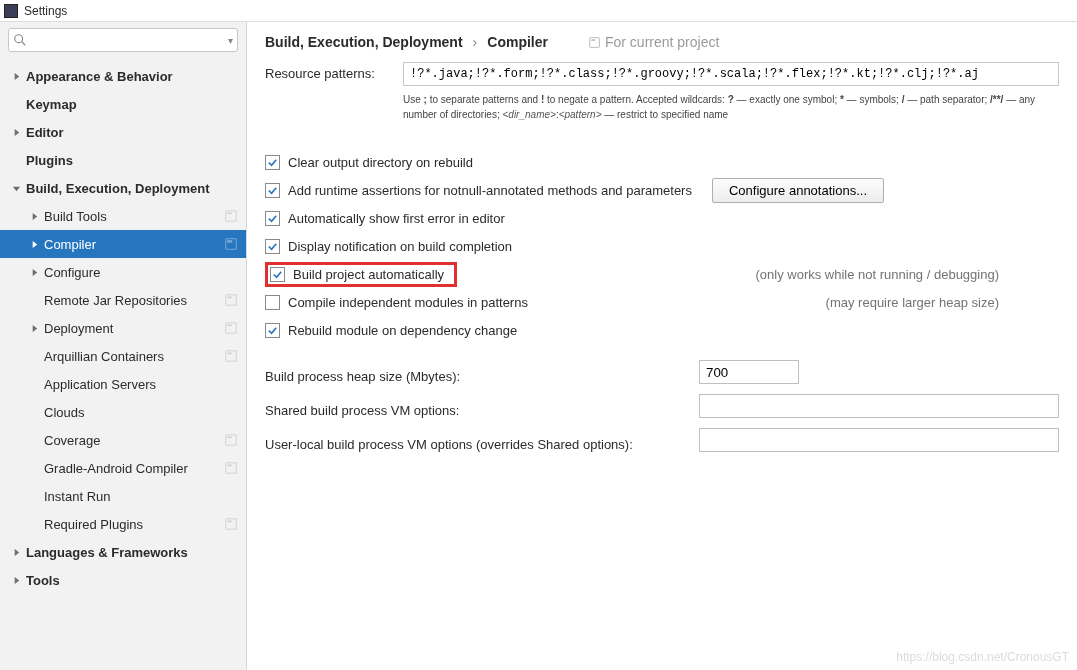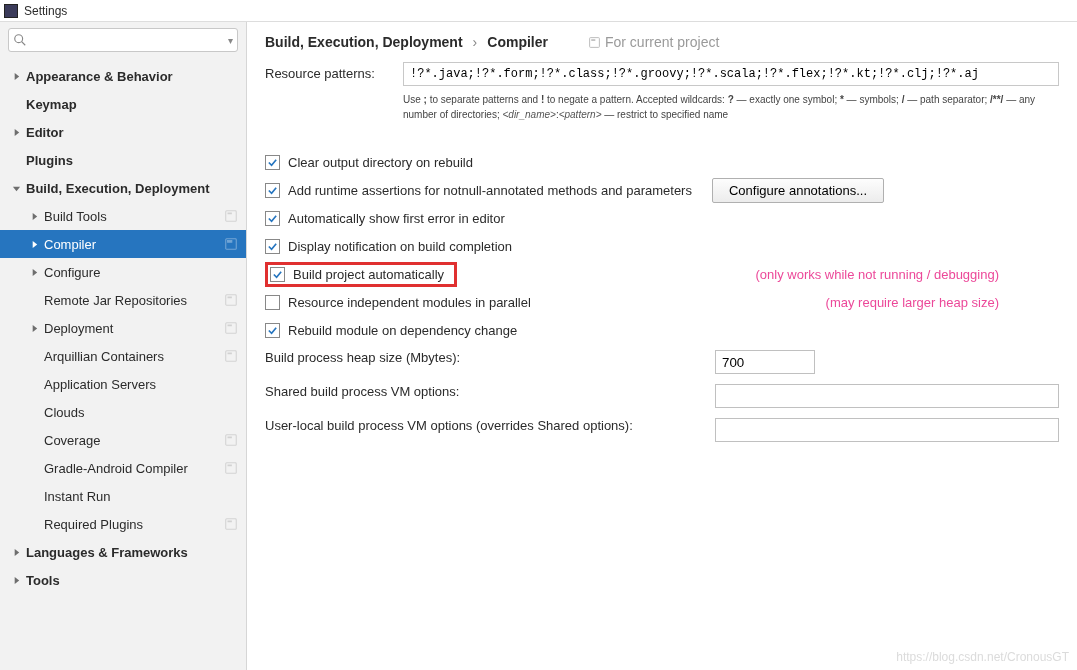--- a/index.html
+++ b/index.html
@@ -31,27 +31,27 @@
 .breadcrumb .sep { color: #888; }
 .breadcrumb .for-proj { color: #9a9a9a; font-weight: 400; margin-left: 30px; display: inline-flex; align-items: center; gap: 4px; }
 .form { padding: 0 18px; }
 .row { display: flex; align-items: flex-start; margin-bottom: 6px; }
 .label-col { width: 138px; padding-top: 4px; }
 .field-col { flex: 1; }
 input.text { width: 100%; height: 24px; border: 1px solid #c8c8c8; padding: 2px 6px; font-family: "Courier New", monospace; font-size: 12px; }
 .help { font-size: 10px; color: #444; line-height: 1.5; margin: 6px 0 20px 0; }
 .help i { font-style: italic; color: #555; }
 .chkrow { display: flex; align-items: center; height: 28px; gap: 8px; }
-.chkrow .note { margin-left: auto; padding-right: 60px; color: #ec4899; }
+.chkrow .note { margin-left: auto; padding-right: 60px; color: #737373; }
 .chkbox { width: 15px; height: 15px; border: 1px solid #888; display: inline-flex; align-items: center; justify-content: center; background: #fff; flex-shrink: 0; }
 .chkbox.checked svg { width: 11px; height: 11px; }
 .chklabel { }
 .btn { border: 1px solid #b0b0b0; background: linear-gradient(#fdfdfd,#ececec); padding: 4px 16px; border-radius: 2px; font-size: 13px; cursor: pointer; }
 .highlight-box { border: 3px solid #e03030; padding: 2px 10px 2px 2px; display: inline-flex; align-items: flex-start; gap: 8px; }
-.formrow2 { display: flex; align-items: flex-start; min-height: 34px; gap: 20px; }
+.formrow2 { display: flex; align-items: flex-end; min-height: 34px; gap: 4px; }
 .formrow2 .lbl { min-width: 430px; }
 .formrow2 input { width: 100px; height: 24px; border: 1px solid #c0c0c0; padding: 2px 6px; }
 .formrow2 input.wide { width: 370px; }
 .watermark { position: absolute; right: 8px; bottom: 6px; color: #ccc; font-size: 12px; opacity: .7; }
 </style>
 </head>
 <body>
 
 <div class="window">
   <div class="titlebar">
@@ -303,21 +303,21 @@
                 <svg viewBox="0 0 12 12">
                   <polyline points="2,6 5,9 10,3" fill="none" stroke="#2675bf" stroke-width="1.8"></polyline>
                 </svg>
               </span>
             <span class="chklabel">Build project automatically</span>
           </span>
           <span class="note">(only works while not running / debugging)</span>
         </div>
         <div class="chkrow">
           <span class="chkbox"></span>
-          <span class="chklabel">Resource independent modules in parallel</span>
+          <span class="chklabel">Compile independent modules in patterns</span>
           <span class="note">(may require larger heap size)</span>
         </div>
         <div class="chkrow">
           <span class="chkbox checked">
               <svg viewBox="0 0 12 12">
                 <polyline points="2,6 5,9 10,3" fill="none" stroke="#2675bf" stroke-width="1.8"></polyline>
               </svg>
             </span>
           <span class="chklabel">Rebuild module on dependency change</span>
         </div>

